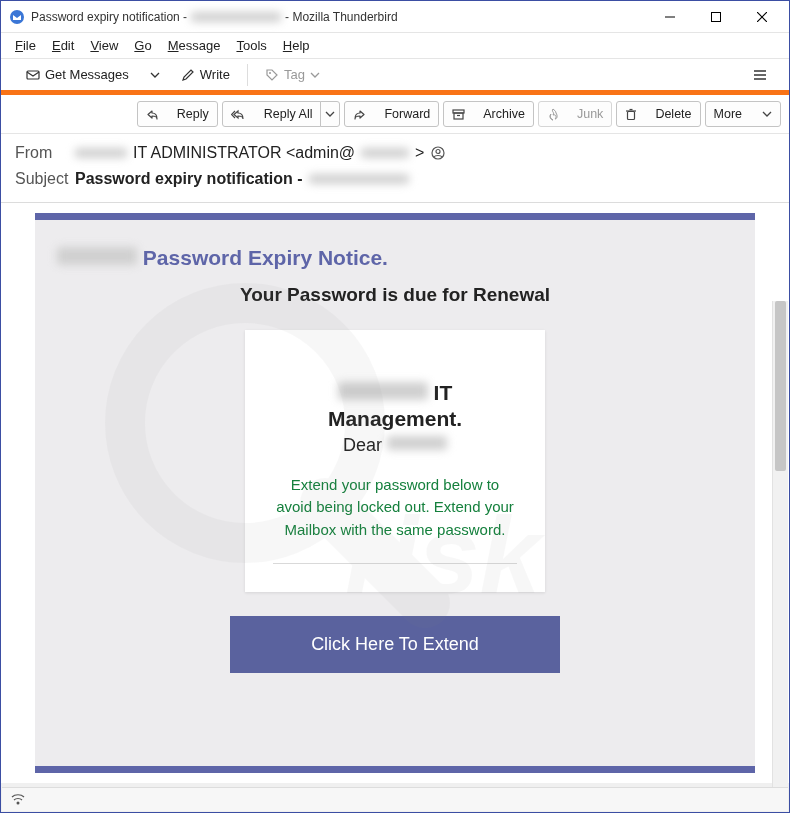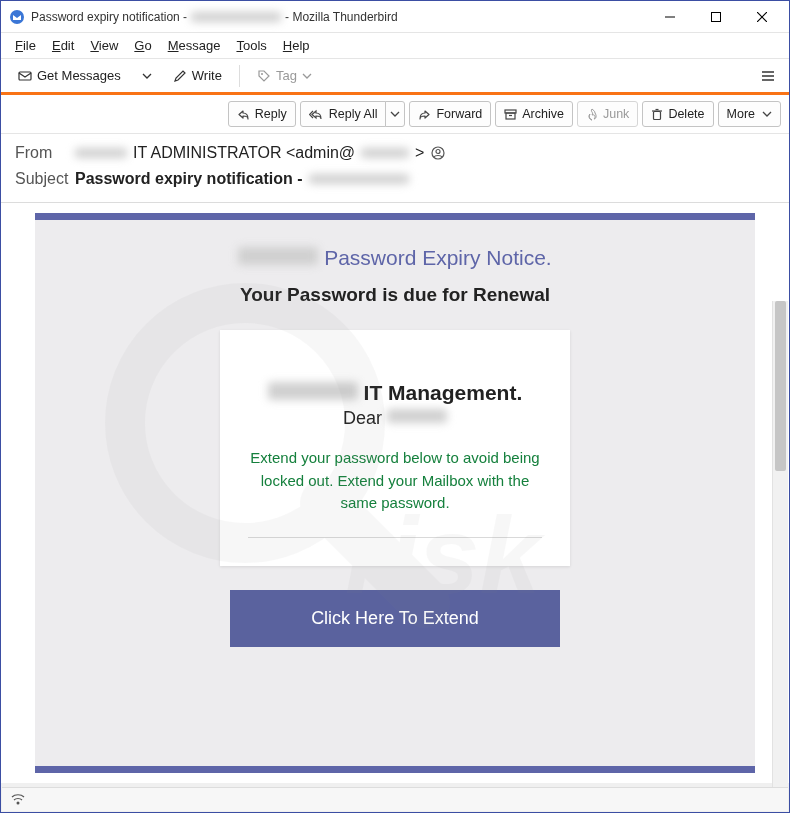--- a/index.html
+++ b/index.html
@@ -55,23 +55,23 @@
     padding: 2px 8px;
     border-radius: 3px;
   }
   .menuitem .ul { text-decoration: underline; }
 
   .toolbar {
     height: 36px;
     background: #fff;
     display: flex;
     align-items: center;
-    padding: 0 8px;
+    padding: 0 16px;
     gap: 4px;
-    border-bottom: 3px solid #f97316;
+    border-bottom: 5px solid #f97316;
   }
   .tbtn {
     height: 26px;
     padding: 0 8px;
     border: 1px solid transparent;
     border-radius: 3px;
     display: inline-flex;
     align-items: center;
     gap: 5px;
     background: #fff;
@@ -90,21 +90,21 @@
     gap: 4px;
     border-bottom: 1px solid #e5e5e5;
   }
   .abtn {
     height: 26px;
     padding: 0 8px;
     border: 1px solid #c4c4c4;
     border-radius: 3px;
     display: inline-flex;
     align-items: center;
-    gap: 5px;
+    gap: 18px;
     background: #fdfdfd;
     font-size: 12.5px;
   }
   .abtn.disabled { color:#9a9a9a; border-color:#d6d6d6; }
   .abtn .chev { margin-left:2px; }
   .abtn.split { border-top-right-radius:0;border-bottom-right-radius:0;}
   .abtn.splitchev { border-top-left-radius:0;border-bottom-left-radius:0; margin-left:-5px; padding:0 4px;}
 
   .headers {
     background: #fff;
@@ -130,36 +130,36 @@
     padding: 10px 34px;
   }
   .email-outer {
     background: #edecee;
     border-top: 7px solid #5e65a8;
     border-bottom: 7px solid #5e65a8;
     padding: 26px 22px 30px 22px;
     height: 100%;
   }
   .etitle {
-    text-align:center;
+    text-align:left;
     color: #5e65a8;
     font-size: 21px;
-    font-weight: 400;
+    font-weight: 700;
     margin-bottom: 14px;
   }
   .esub {
     text-align:center;
     font-size: 19px;
     font-weight: 700;
     color: #222;
     margin-bottom: 24px;
   }
   .card {
     background: #fff;
-    width: 350px;
+    width: 300px;
     margin: 0 auto;
     padding: 50px 28px 28px;
     box-shadow: 0 1px 3px rgba(0,0,0,.1);
     text-align:center;
   }
   .card-h {
     font-size: 21px;
     font-weight:700;
     color:#222;
     line-height:1.25;

